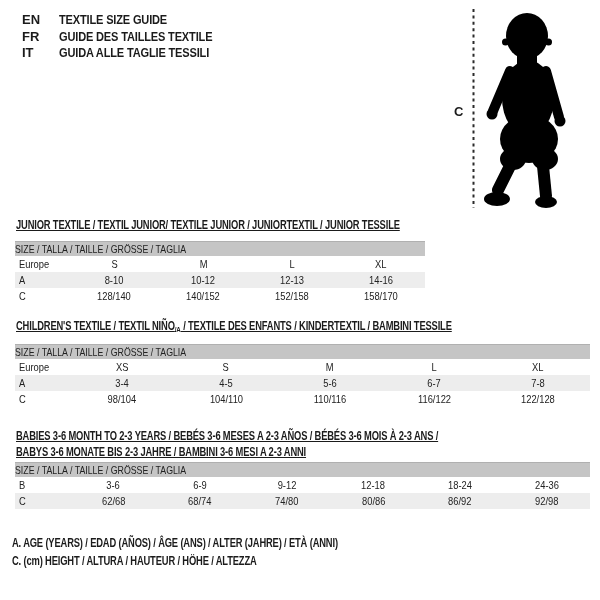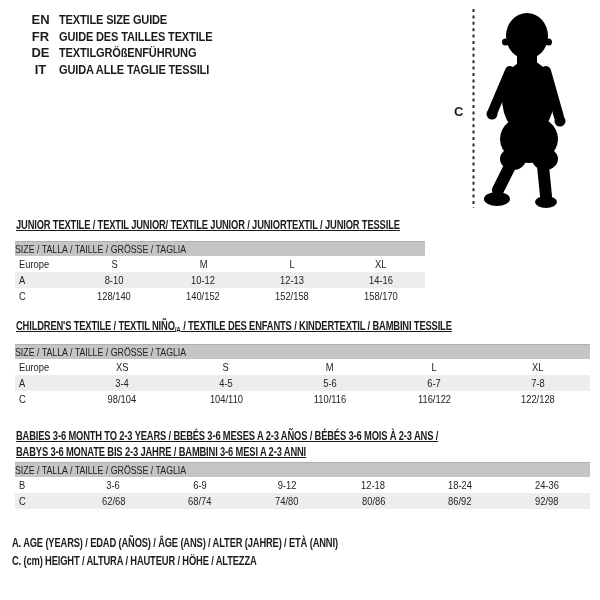--- a/index.html
+++ b/index.html
@@ -4,21 +4,21 @@
 <style>
   html,body{margin:0;padding:0;background:#fff;}
   .page{position:relative;width:600px;height:600px;background:#fff;overflow:hidden;
         font-family:"Liberation Sans","DejaVu Sans",sans-serif;color:#1b1b1b;
         --band:#c5c5c5;--shade:#ededed;}
   
   .cnd{display:inline-block;transform:scaleX(.85);transform-origin:0 50%;white-space:nowrap;letter-spacing:-.2px;}
   
   .langs{position:absolute;left:22px;top:11px;}
   .lang-row{display:flex;height:16.8px;align-items:center;font-weight:bold;font-size:13px;}
-  .lang-code{width:37px;flex:none;text-align:center;}
+  .lang-code{width:37px;flex:none;}
   
   .hline-svg{position:absolute;left:471px;top:7px;}
   .clabel{position:absolute;left:454px;top:104px;font-weight:bold;font-size:13px;}
   .baby-svg{position:absolute;left:483px;top:8px;}
   
   .tsec{position:absolute;}
   #s1{left:15px;top:217px;width:410px;}
   #s2{left:15px;top:318px;width:575px;}
   #s3{left:15px;top:428px;width:575px;}
   .ttitle{position:absolute;left:1px;top:0;font-weight:bold;font-size:12px;line-height:16px;letter-spacing:-.2px;text-decoration:underline;}
@@ -48,24 +48,20 @@
   <div class="langs">
       <div class="lang-row">
         <span class="lang-code">EN</span>
         <span class="cnd">TEXTILE SIZE GUIDE</span>
       </div>
       <div class="lang-row">
         <span class="lang-code">FR</span>
         <span class="cnd">GUIDE DES TAILLES TEXTILE</span>
       </div>
       <div class="lang-row">
-        <span class="lang-code">DE</span>
-        <span class="cnd">TEXTILGRÖßENFÜHRUNG</span>
-      </div>
-      <div class="lang-row">
         <span class="lang-code">IT</span>
         <span class="cnd">GUIDA ALLE TAGLIE TESSILI</span>
       </div>
     </div>
 
   <svg class="hline-svg" width="5" height="203">
     <line x1="2.5" y1="2" x2="2.5" y2="201" stroke="#2b2b2b" stroke-width="2" stroke-dasharray="3 3.4"></line>
   </svg>
   <div class="clabel">C</div>
   <svg class="baby-svg" width="96" height="200" viewBox="0 0 96 200">

